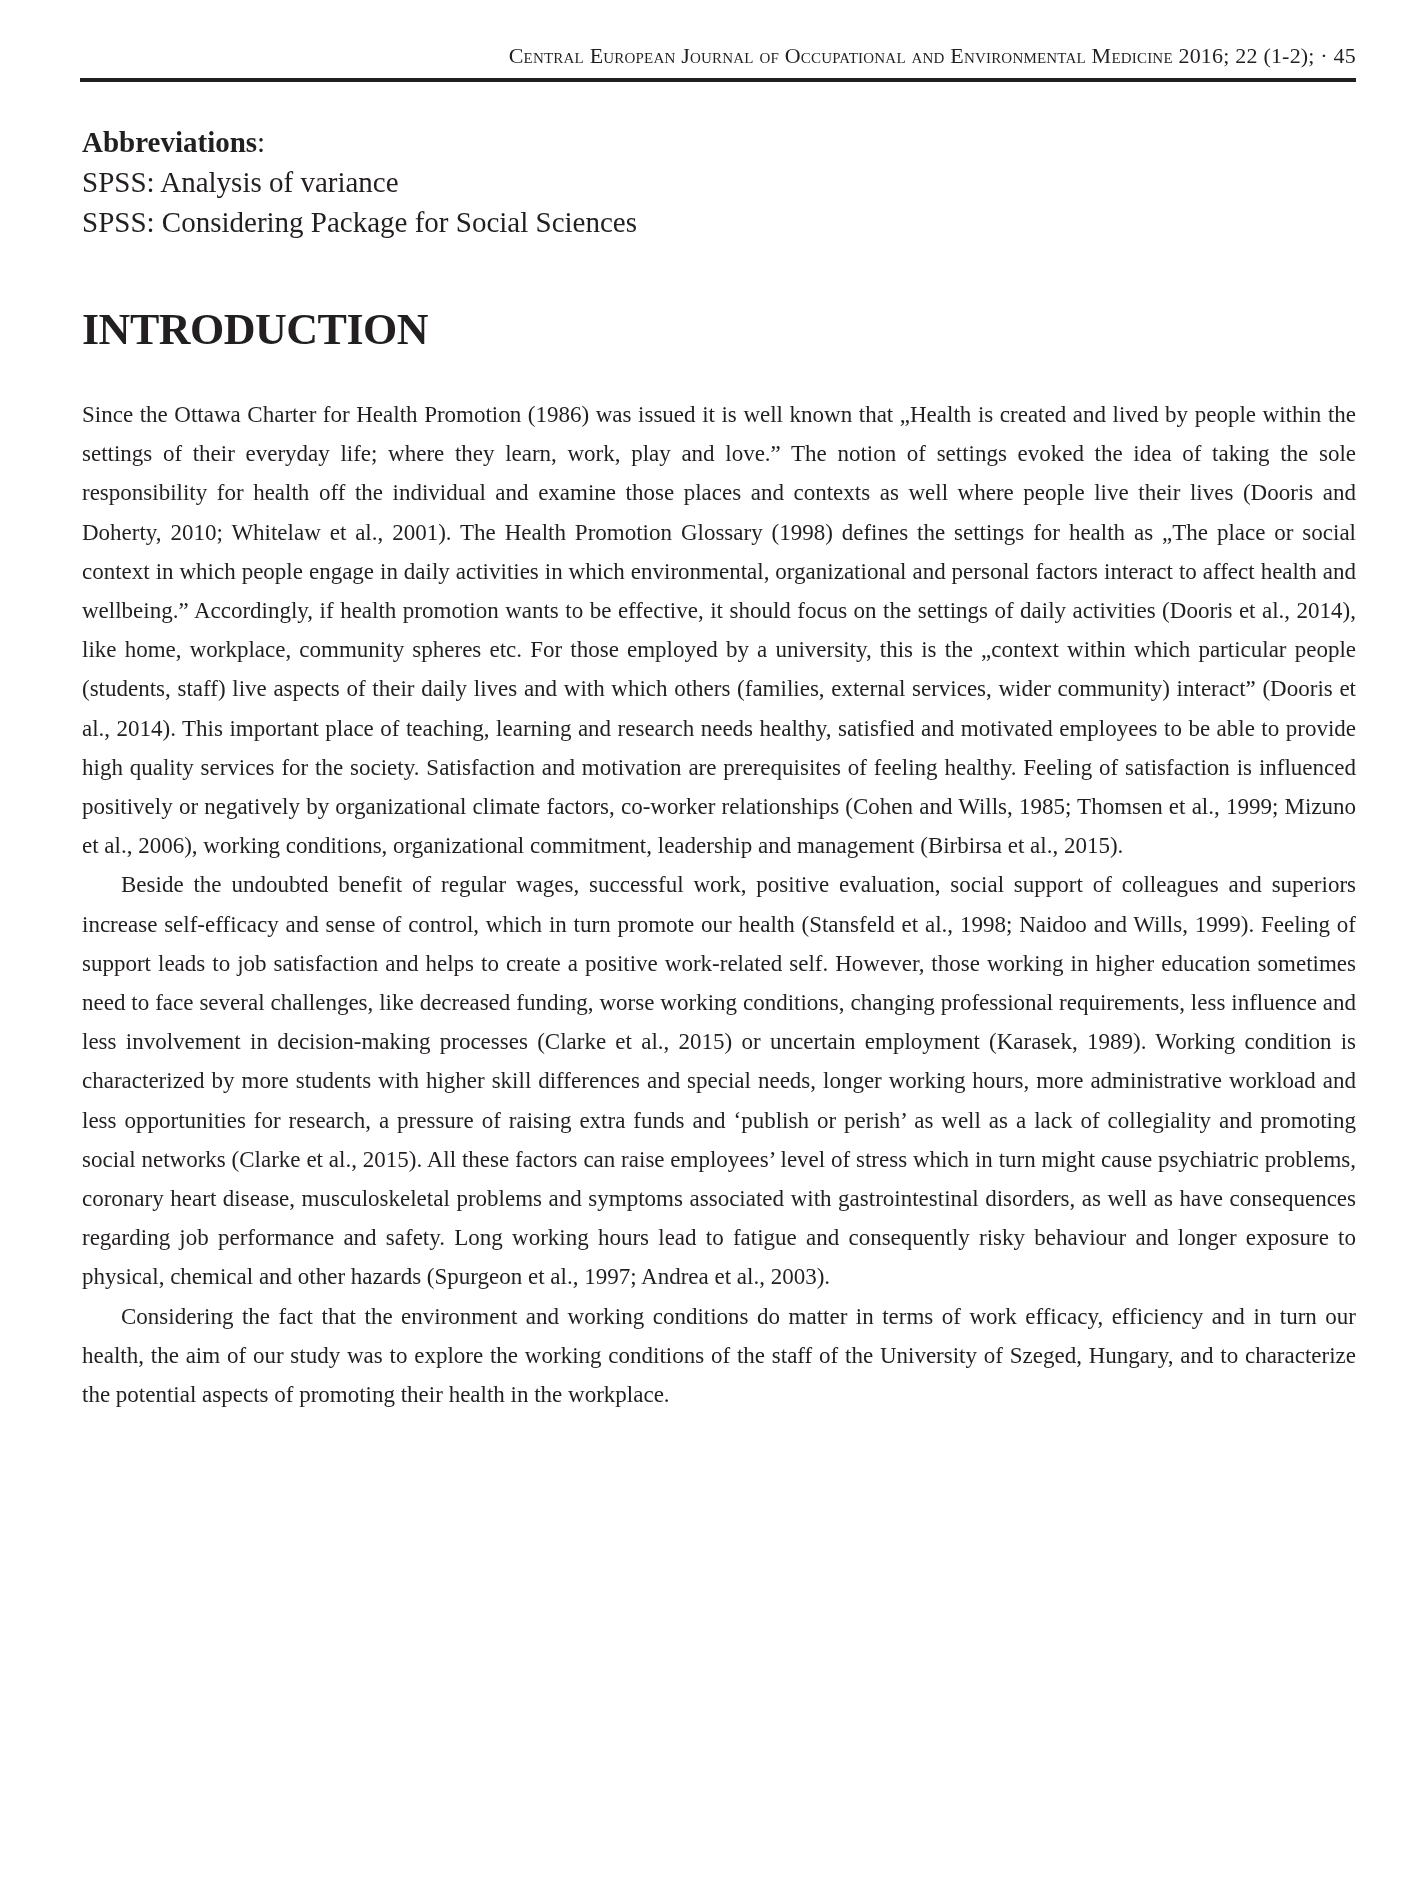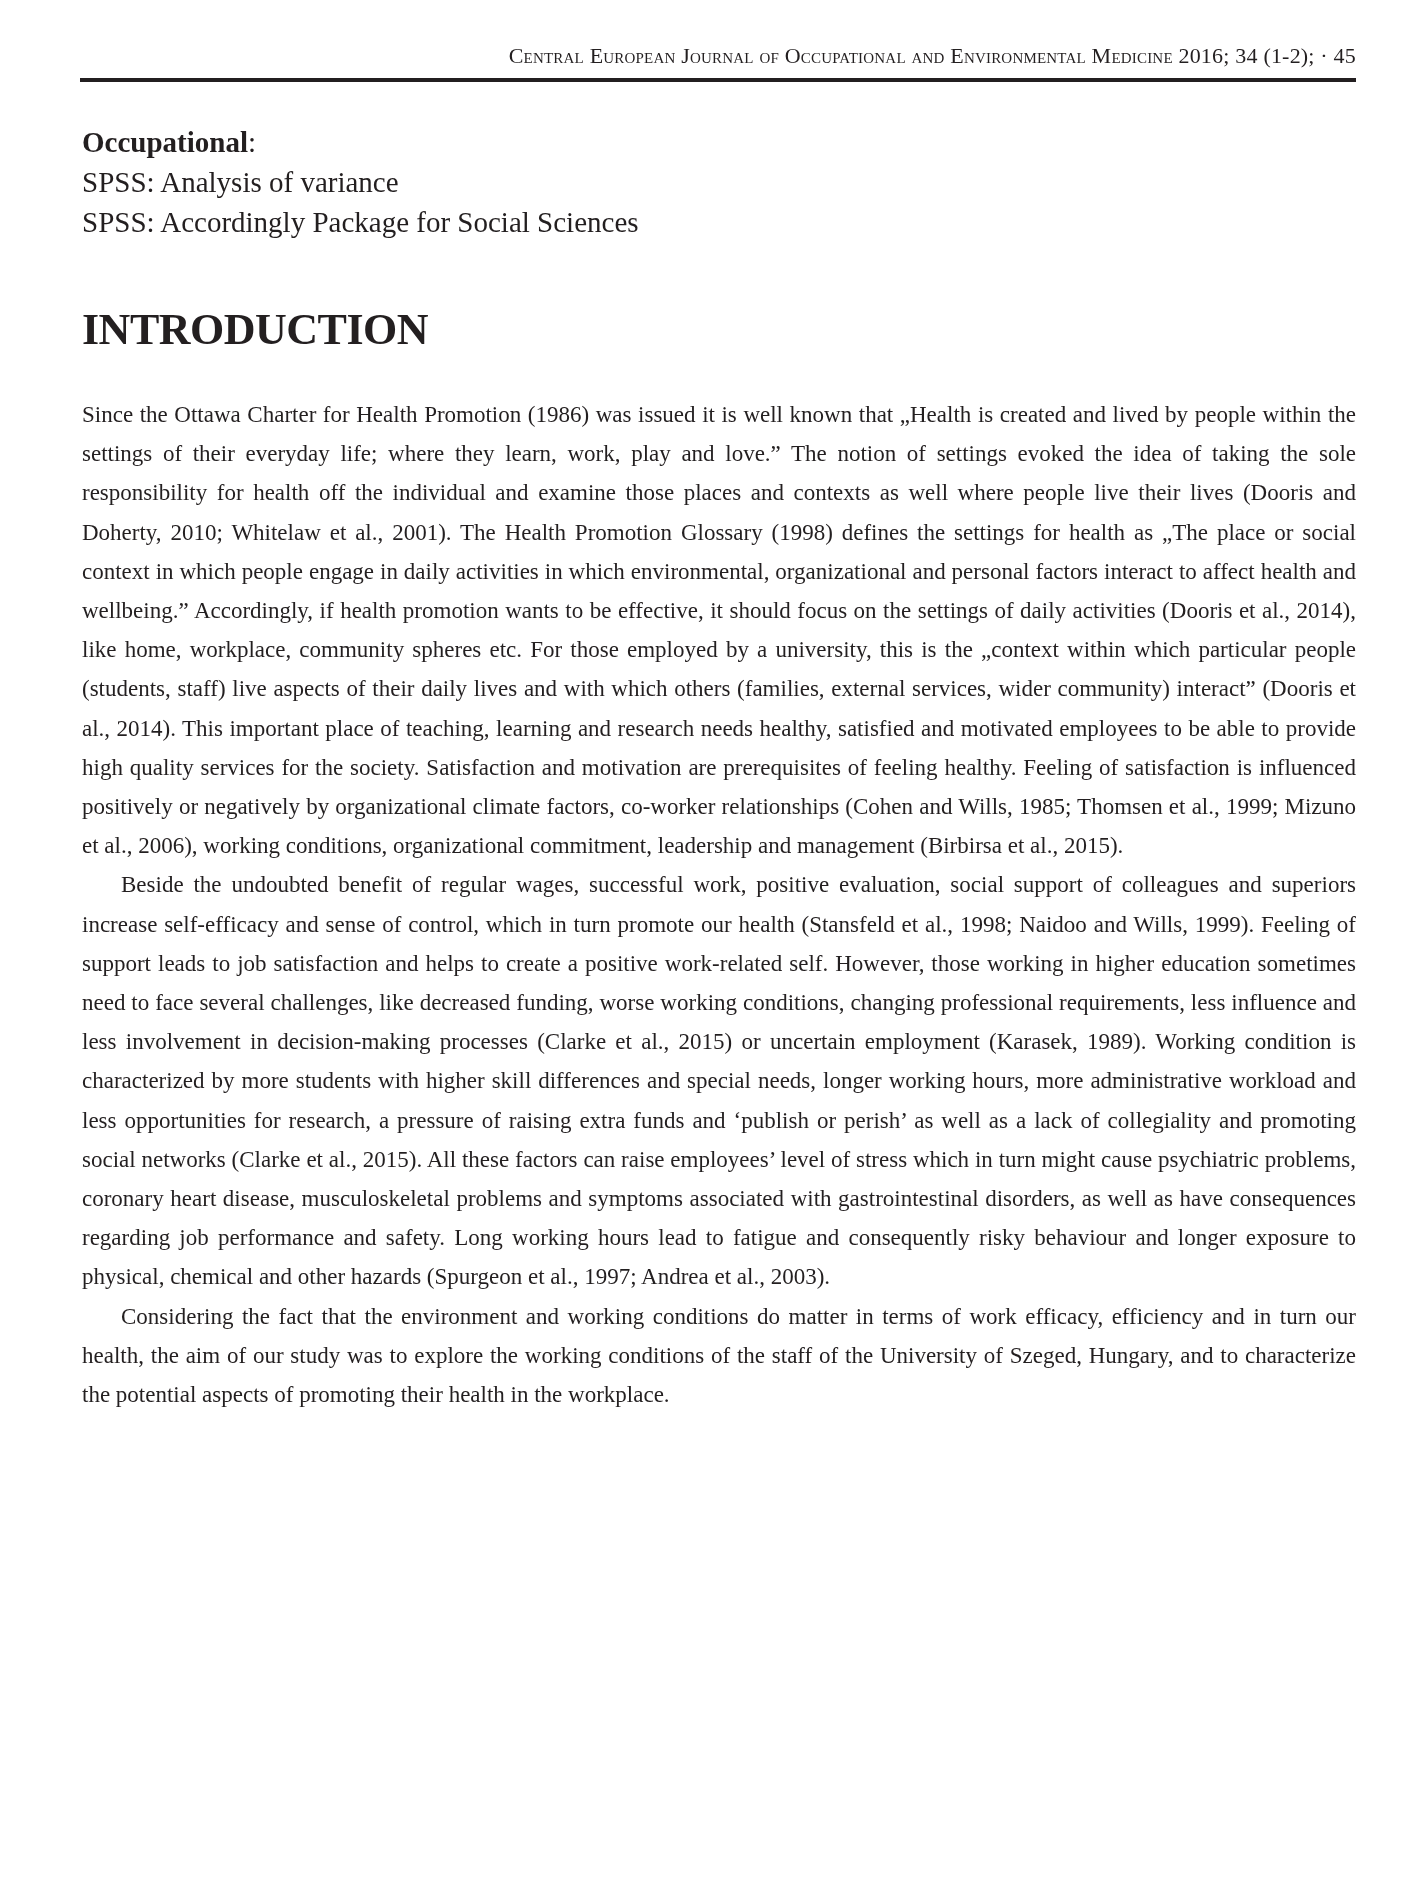--- a/index.html
+++ b/index.html
@@ -68,27 +68,27 @@
     .body-text p {
       margin: 0;
     }
     .body-text p.indent {
       text-indent: 39px;
     }
   </style>
 </head>
 <body>
 
-<div class="running-header">Central European Journal of Occupational and Environmental Medicine 2016; 34 (1-2);  · 45</div>
+<div class="running-header">Central European Journal of Occupational and Environmental Medicine 2016; 22 (1-2);  · 45</div>
 <div class="header-rule"></div>
 
 <div class="abbrev-block">
-  <div><span class="abbrev-title">Occupational</span><span>:</span></div>
+  <div><span class="abbrev-title">Abbreviations</span><span>:</span></div>
   <div>SPSS: Analysis of variance</div>
-  <div>SPSS: Accordingly Package for Social Sciences</div>
+  <div>SPSS: Considering Package for Social Sciences</div>
 </div>
 
 <h2 class="section-heading" style="margin:0;">INTRODUCTION</h2>
 
 <div class="body-text">
   <p>Since the Ottawa Charter for Health Promotion (1986) was issued it is well known that „Health is created and lived by people within the settings of their everyday life; where they learn, work, play and love.” The notion of settings evoked the idea of taking the sole responsibility for health off the individual and examine those places and contexts as well where people live their lives (Dooris and Doherty, 2010; Whitelaw et al., 2001). The Health Promotion Glossary (1998) defines the settings for health as „The place or social context in which people engage in daily activities in which environmental, organizational and personal factors interact to affect health and wellbeing.” Accordingly, if health promotion wants to be effective, it should focus on the settings of daily activities (Dooris et al., 2014), like home, workplace, community spheres etc. For those employed by a university, this is the „context within which particular people (stu­dents, staff) live aspects of their daily lives and with which others (families, external services, wider community) interact” (Dooris et al., 2014). This important place of teaching, learning and research needs healthy, satisfied and motivated employees to be able to provide high quality services for the society. Satisfaction and motivation are prerequisites of feeling healthy. Feeling of satisfaction is influenced positively or negatively by organizational climate factors, co-work­er relationships (Cohen and Wills, 1985; Thomsen et al., 1999; Mizuno et al., 2006), working conditions, organizational commitment, leadership and management (Birbirsa et al., 2015).</p>
   <p class="indent">Beside the undoubted benefit of regular wages, successful work, positive evaluation, social support of colleagues and superiors increase self-efficacy and sense of control, which in turn promote our health (Stansfeld et al., 1998; Naidoo and Wills, 1999). Feeling of support leads to job satisfaction and helps to create a positive work-related self. However, those working in higher education sometimes need to face several challenges, like decreased funding, worse working conditions, changing professional requirements, less influence and less involvement in decision-making processes (Clarke et al., 2015) or uncertain employment (Karasek, 1989). Working condition is characterized by more students with higher skill differences and special needs, longer working hours, more administrative workload and less opportunities for research, a pressure of raising extra funds and ‘publish or perish’ as well as a lack of collegiality and promoting social networks (Clarke et al., 2015). All these factors can raise employees’ level of stress which in turn might cause psychiatric problems, coronary heart disease, musculoskeletal problems and symptoms associated with gastrointestinal disorders, as well as have consequenc­es regarding job performance and safety. Long working hours lead to fatigue and consequently risky behaviour and longer exposure to physical, chemical and other hazards (Spurgeon et al., 1997; Andrea et al., 2003).</p>
   <p class="indent">Considering the fact that the environment and working conditions do matter in terms of work efficacy, efficiency and in turn our health, the aim of our study was to explore the working conditions of the staff of the University of Szeged, Hungary, and to characterize the potential aspects of promoting their health in the workplace.</p>
 </div>
 

